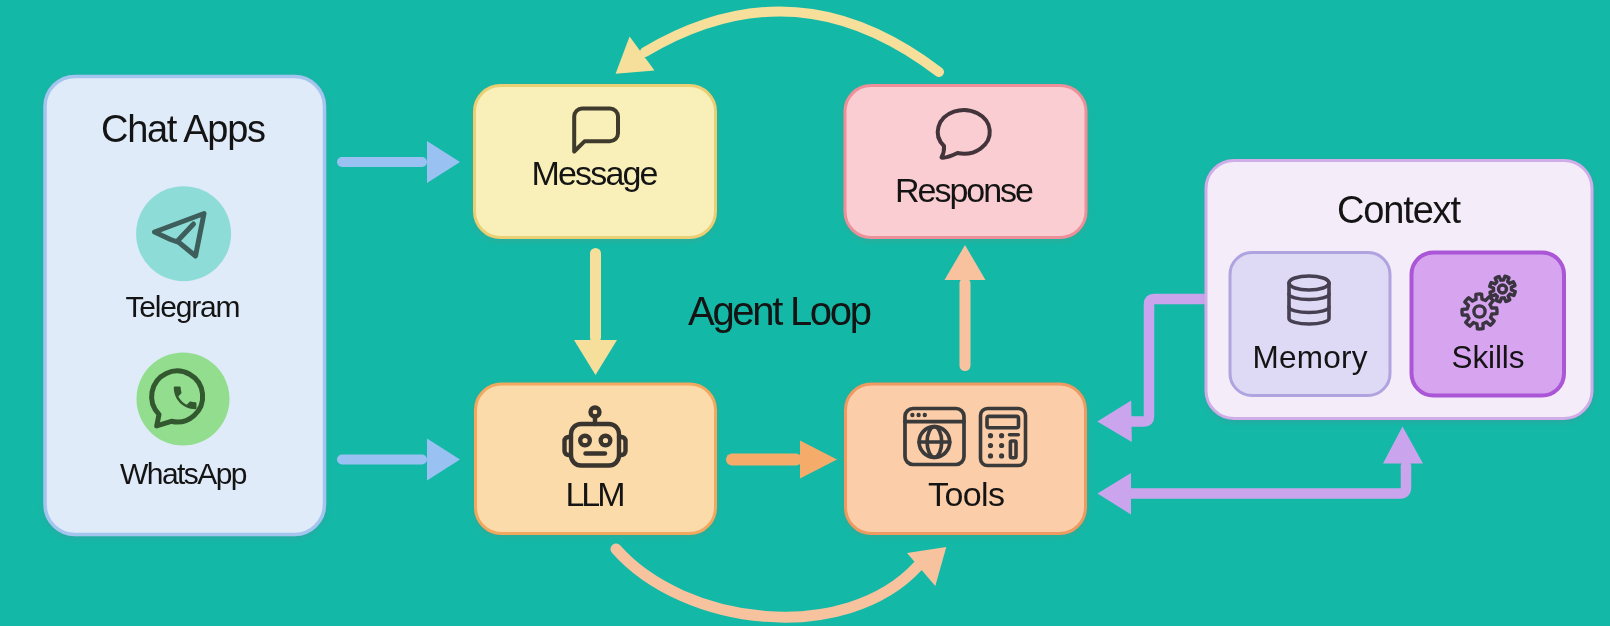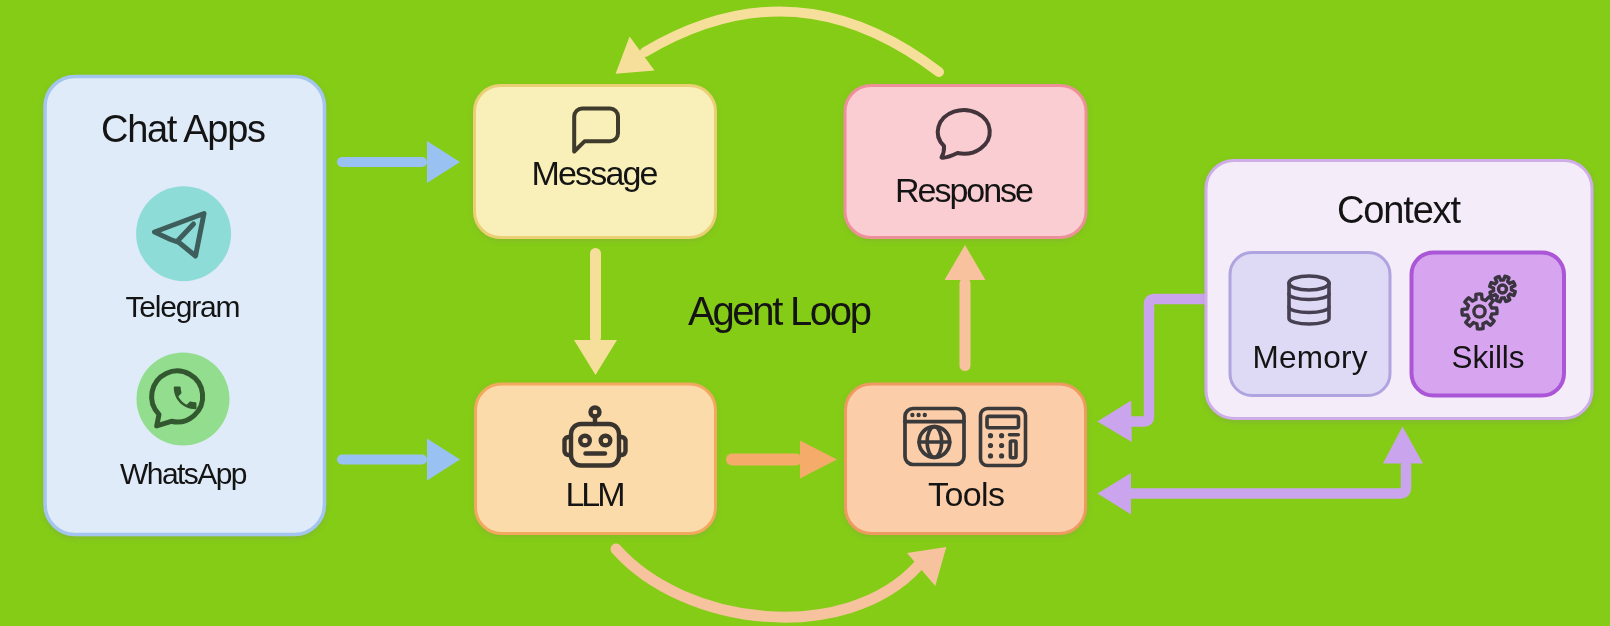--- a/index.html
+++ b/index.html
@@ -1,16 +1,16 @@
 <!DOCTYPE html>
 <html><head>
 <meta charset="utf-8">
 <style>
   html,body{margin:0;padding:0;background:#ffffff;}
-  #canvas{position:relative;width:1610px;height:626px;background:#84cc16;overflow:hidden;
+  #canvas{position:relative;width:1610px;height:626px;background:#14b8a6;overflow:hidden;
     font-family:"Liberation Sans", sans-serif;}
   svg{position:absolute;left:0;top:0;}
   text{font-family:"Liberation Sans", sans-serif;fill:#141414;}
 </style>
 </head>
 <body>
 <div id="canvas">
 <svg width="1610" height="626" viewBox="0 0 1610 626">
   <defs>
     <filter id="bs" x="-10%" y="-10%" width="120%" height="120%">

